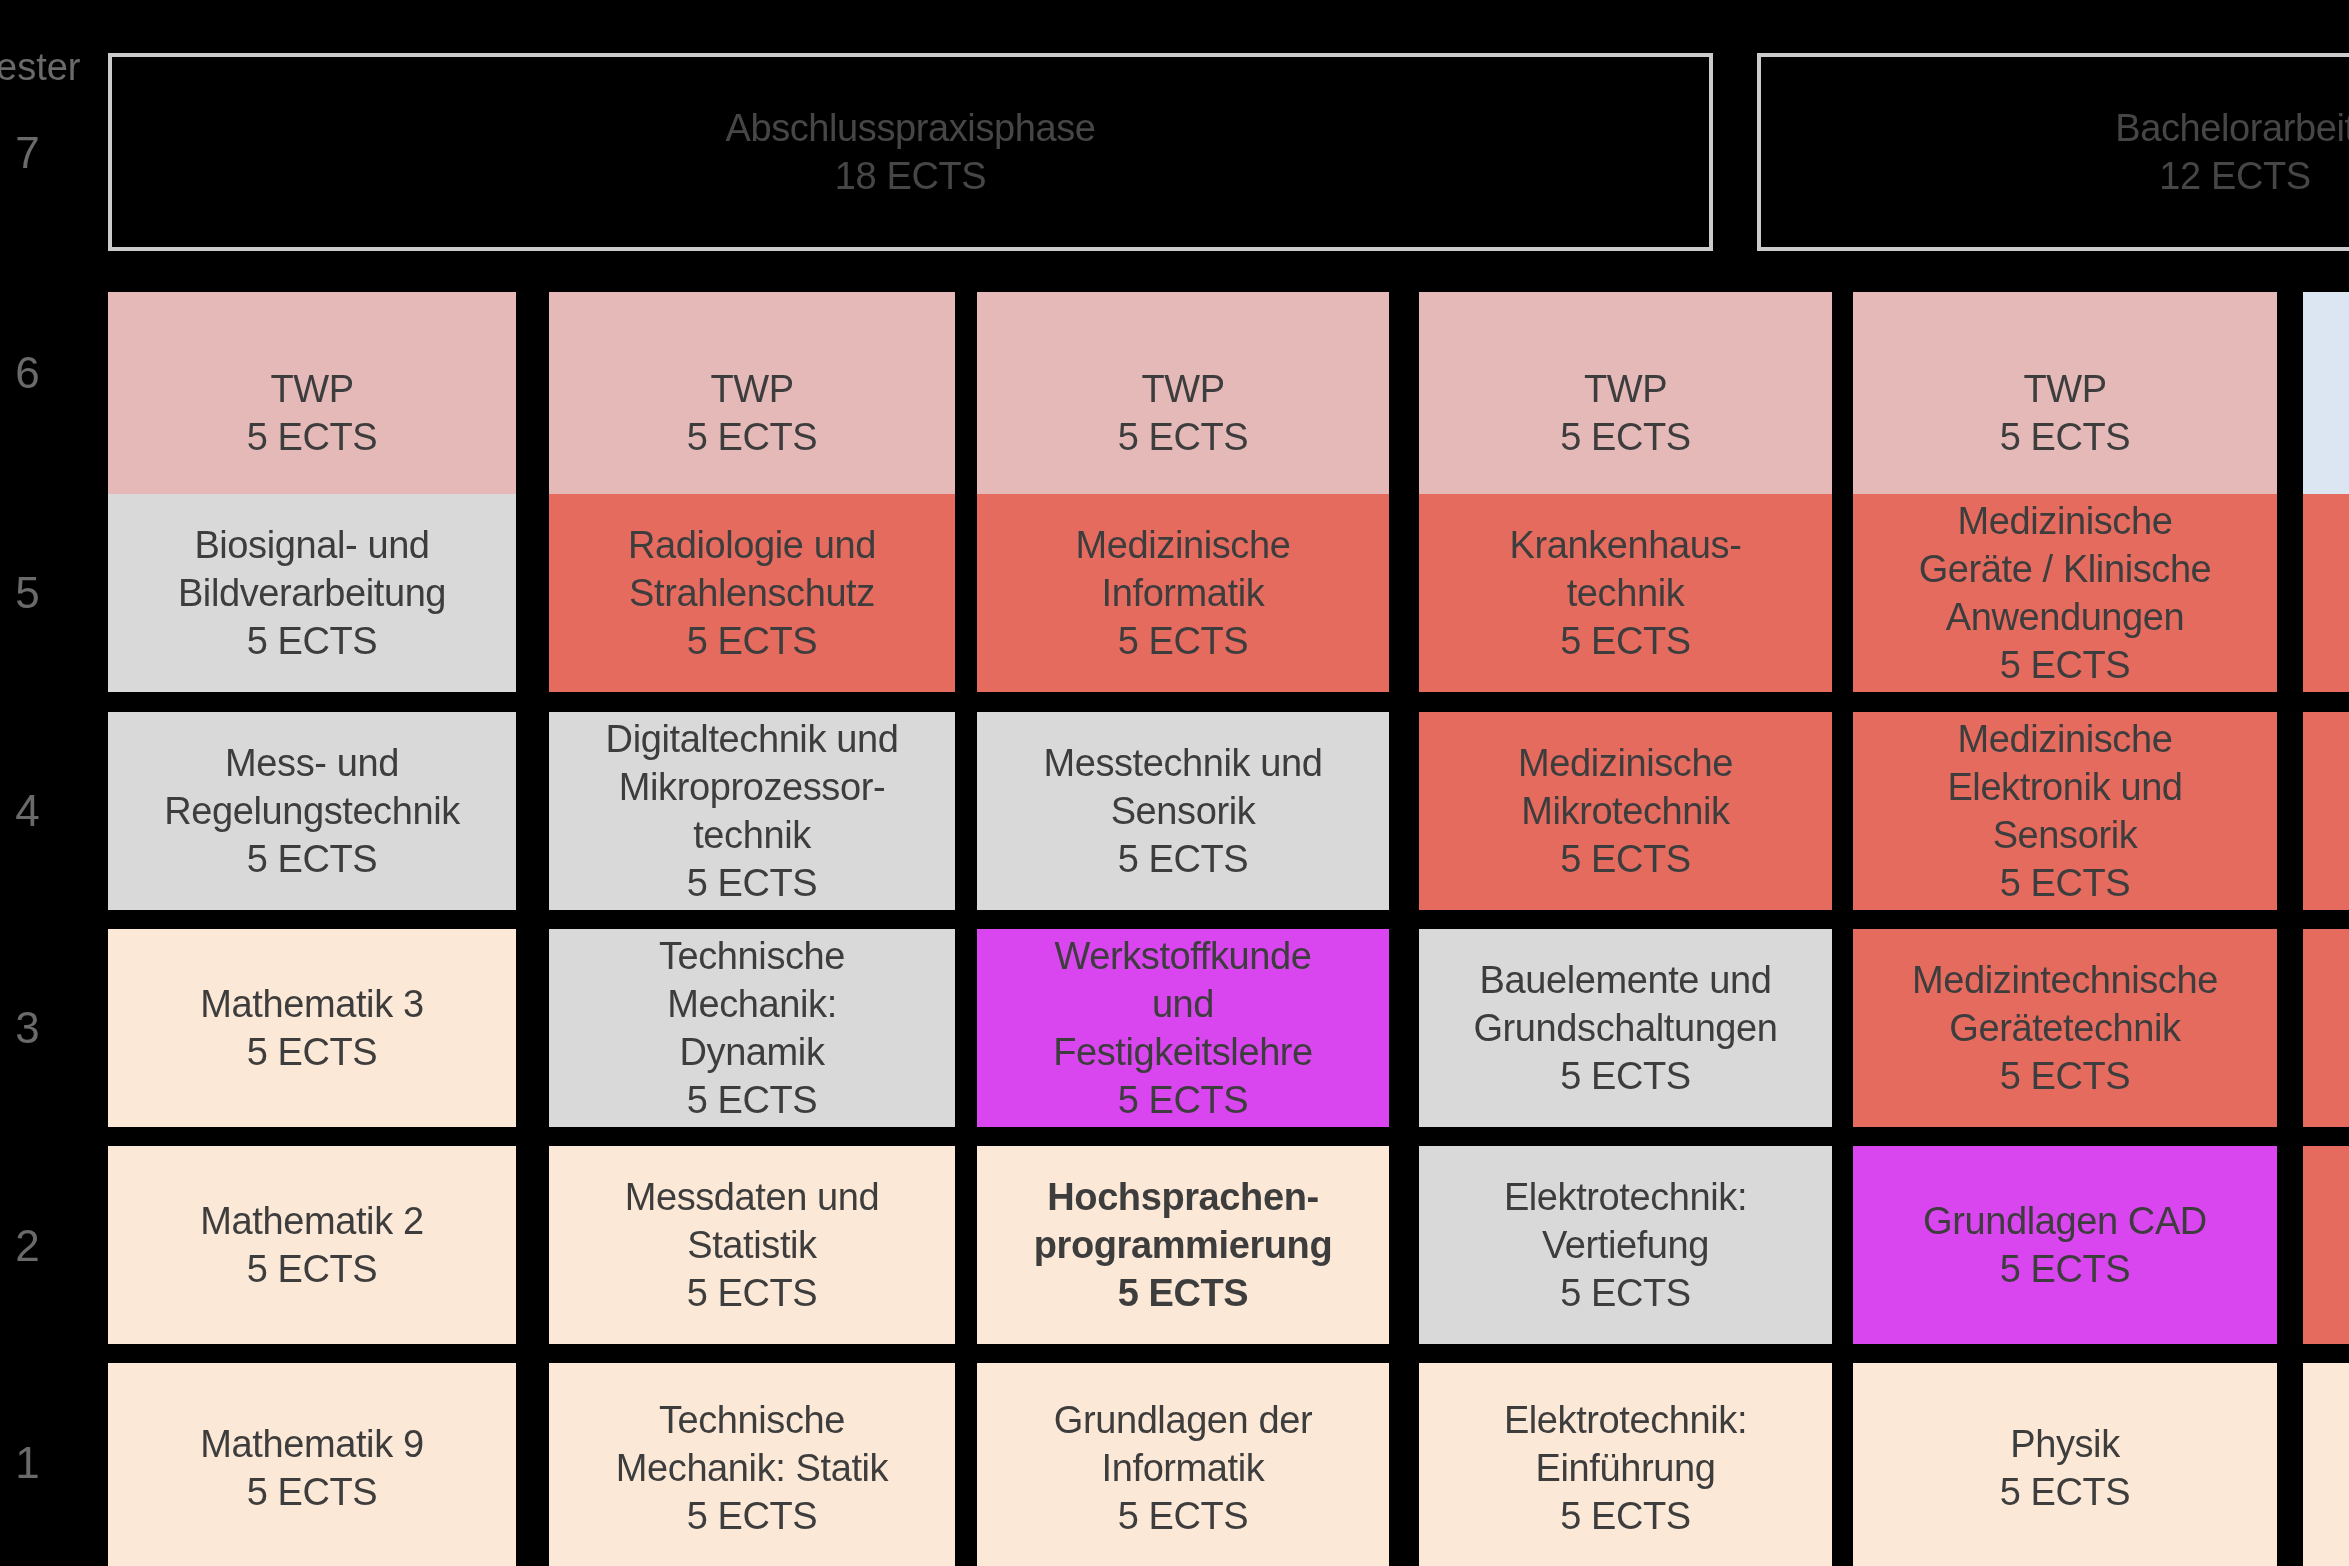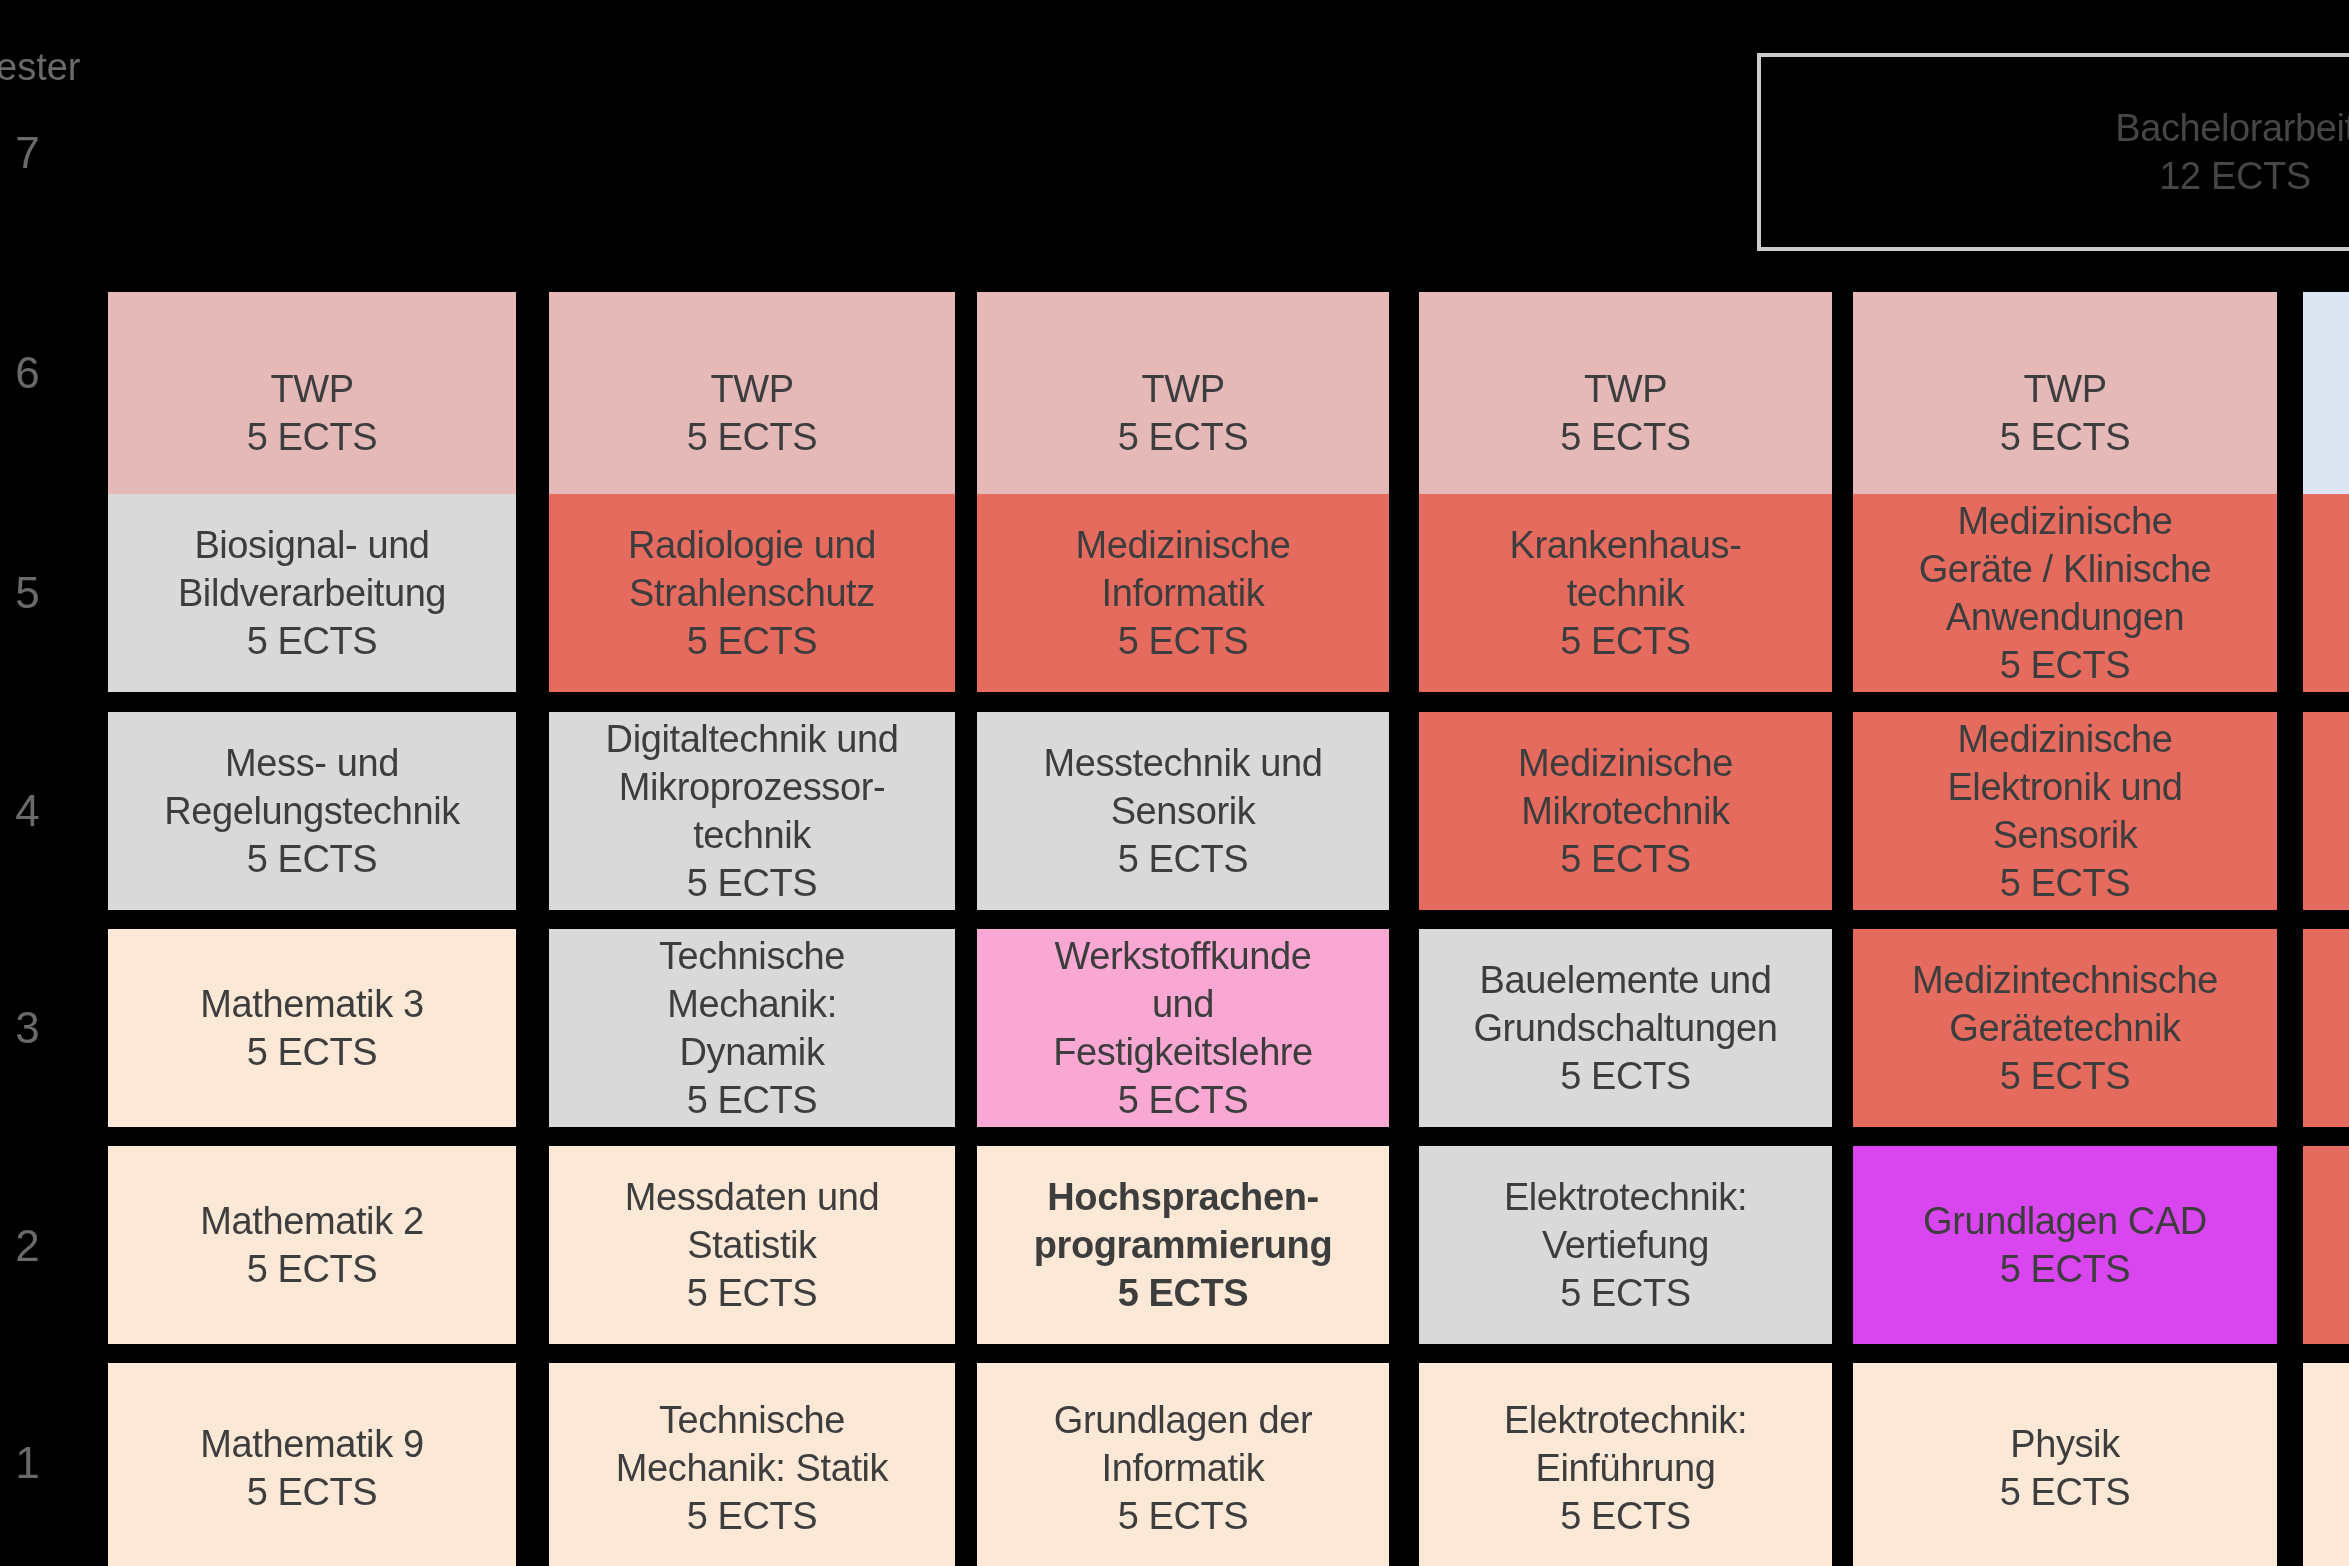--- a/index.html
+++ b/index.html
@@ -60,20 +60,24 @@
 
   <div class="axis-label">ester</div>
   <div class="sem" style="top:127px">7</div>
   <div class="sem" style="top:347px">6</div>
   <div class="sem" style="top:567px">5</div>
   <div class="sem" style="top:785px">4</div>
   <div class="sem" style="top:1002px">3</div>
   <div class="sem" style="top:1220px">2</div>
   <div class="sem" style="top:1437px">1</div>
 
+  <div class="box r7box praxis">
+    <div class="t">Abschlusspraxisphase</div>
+    <div class="e">18 ECTS</div>
+  </div>
   <div class="box r7box bachelor">
     <div class="t">Bachelorarbeit</div>
     <div class="e">12 ECTS</div>
   </div>
 
   <div class="box r6 c0" style="background: rgb(230, 185, 185);">
     <div class="t">TWP</div>
     <div class="e">5 ECTS</div>
   </div>
   <div class="box r6 c1" style="background: rgb(230, 185, 185);">
@@ -154,21 +158,21 @@
   <div class="box r3 c0" style="background: rgb(252, 232, 214);">
     <div class="t">Mathematik 3</div>
     <div class="e">5 ECTS</div>
   </div>
   <div class="box r3 c1" style="background: rgb(217, 217, 217);">
     <div class="t">Technische
 Mechanik:
 Dynamik</div>
     <div class="e">5 ECTS</div>
   </div>
-  <div class="box r3 c2" style="background: #f9a8d4;">
+  <div class="box r3 c2" style="background: #d946ef;">
     <div class="t">Werkstoffkunde
 und
 Festigkeitslehre</div>
     <div class="e">5 ECTS</div>
   </div>
   <div class="box r3 c3" style="background: rgb(217, 217, 217);">
     <div class="t">Bauelemente und
 Grundschaltungen</div>
     <div class="e">5 ECTS</div>
   </div>

